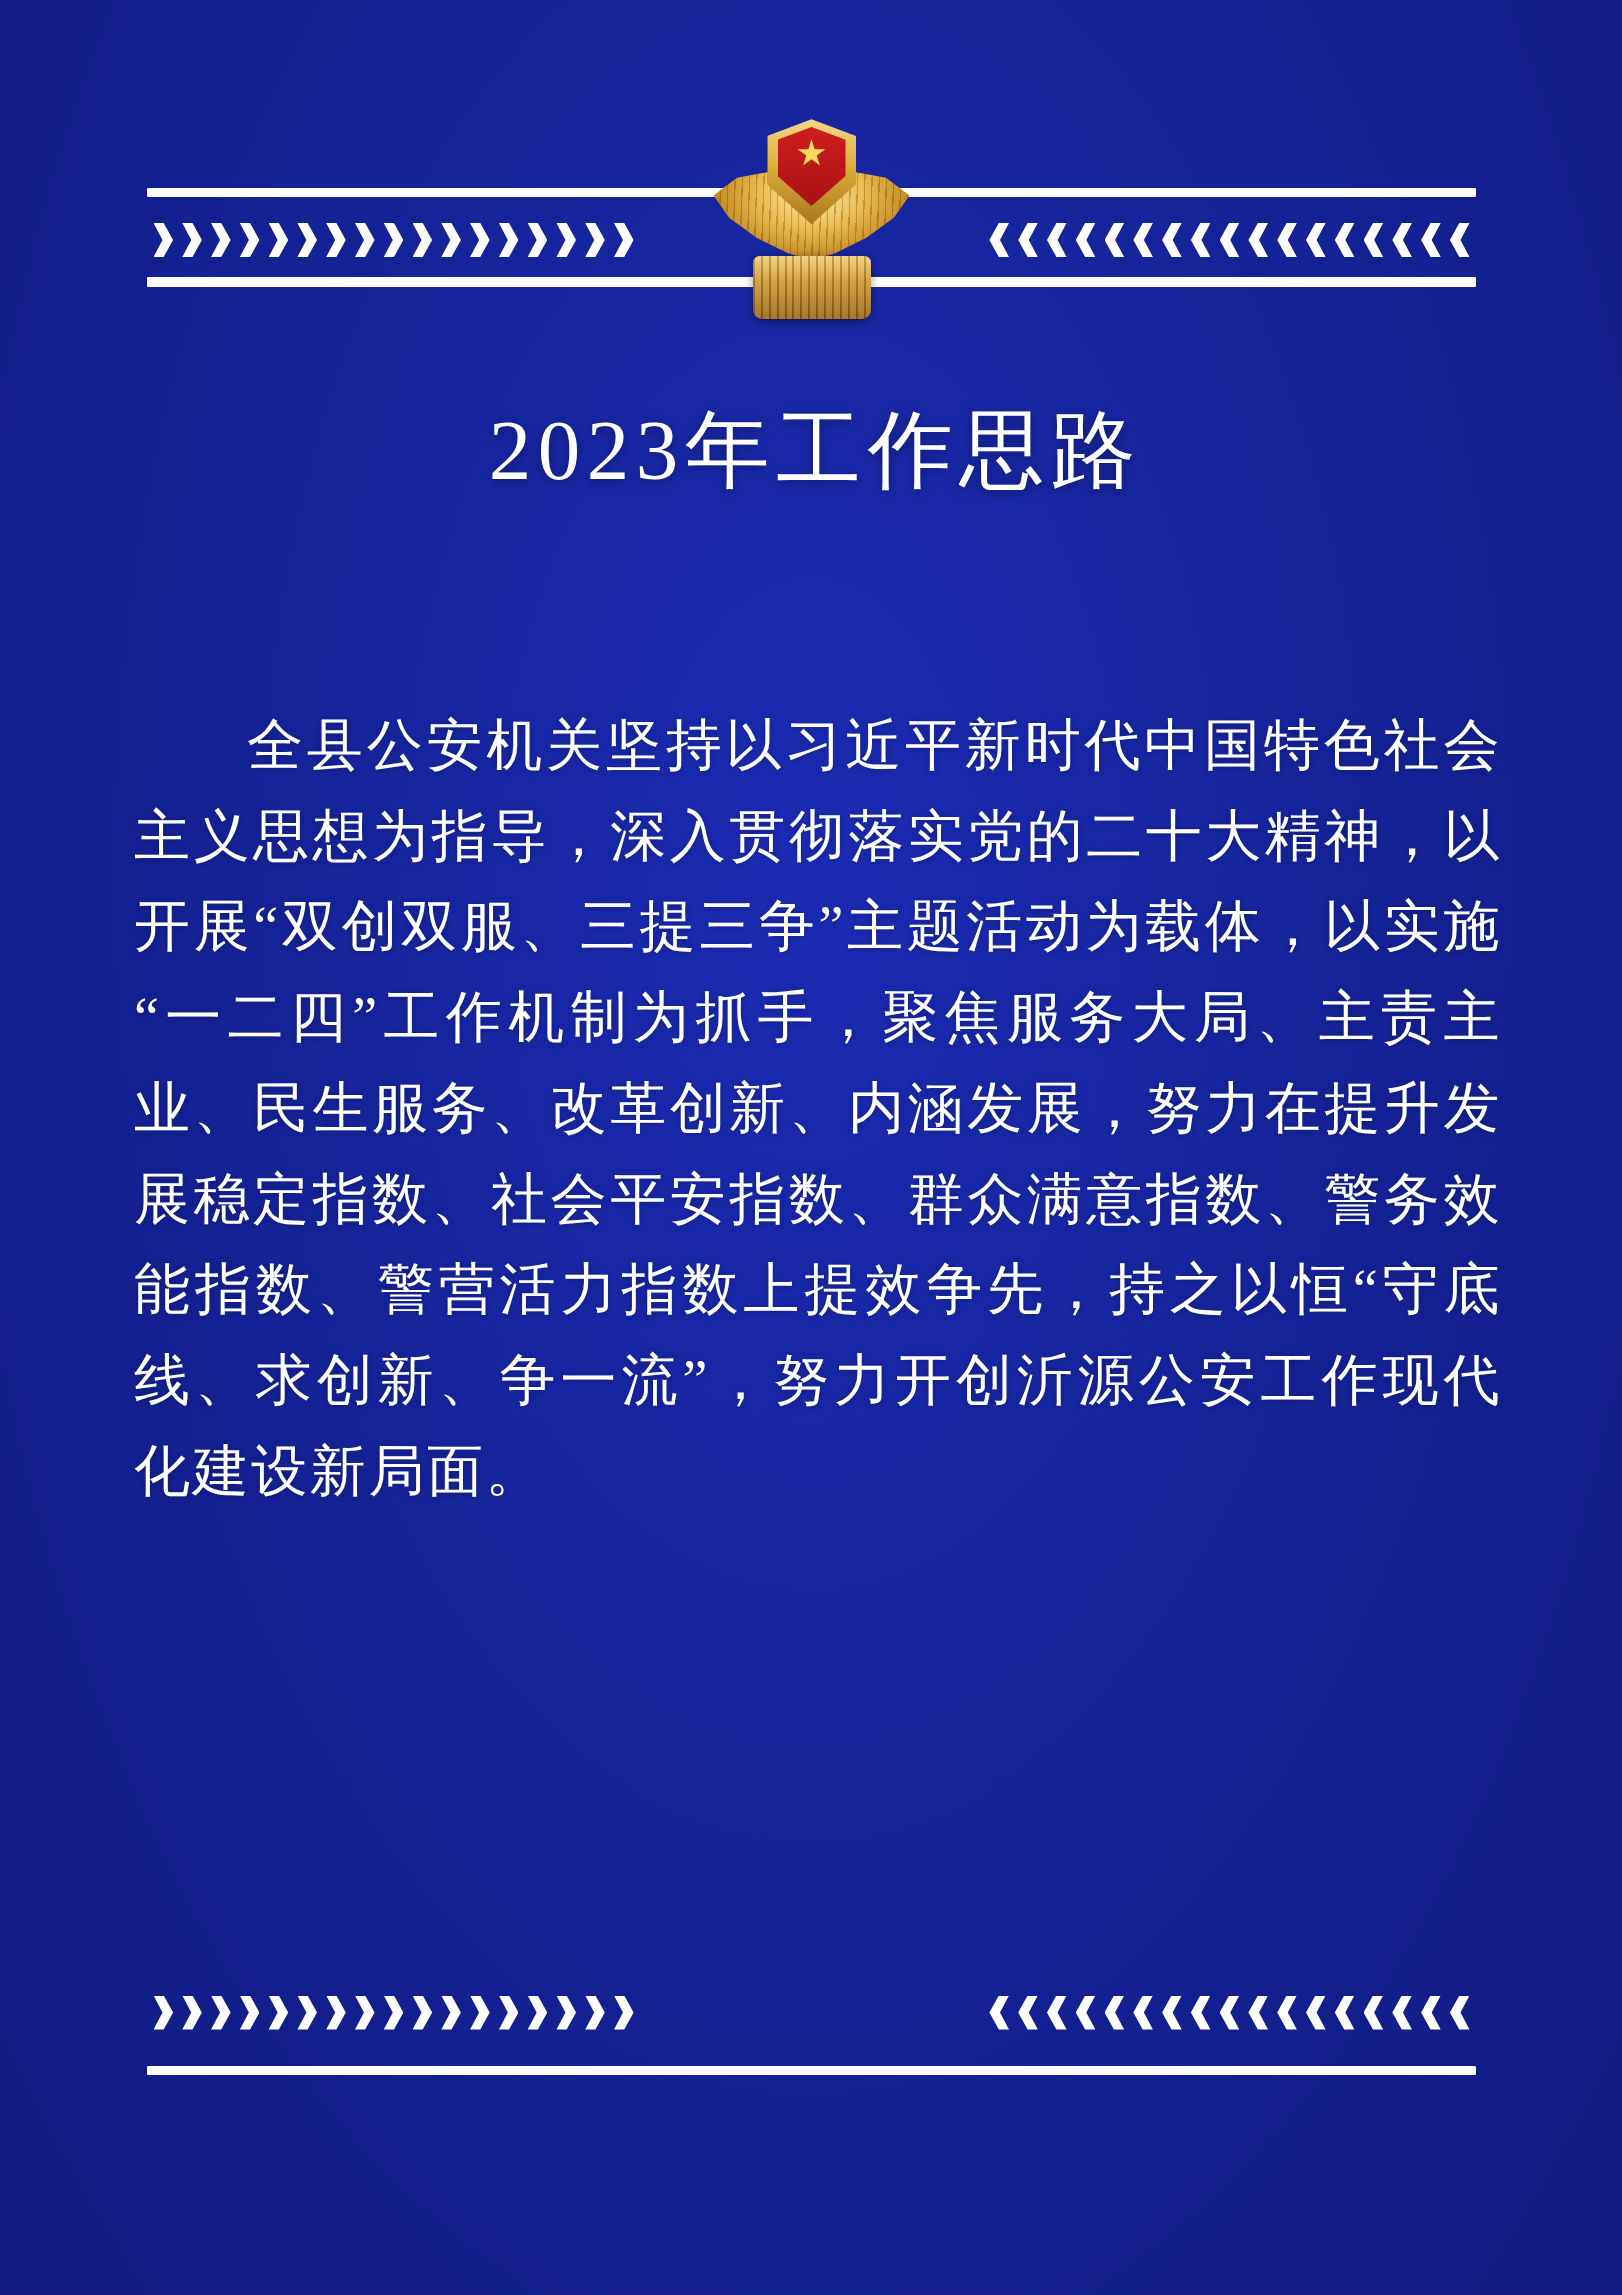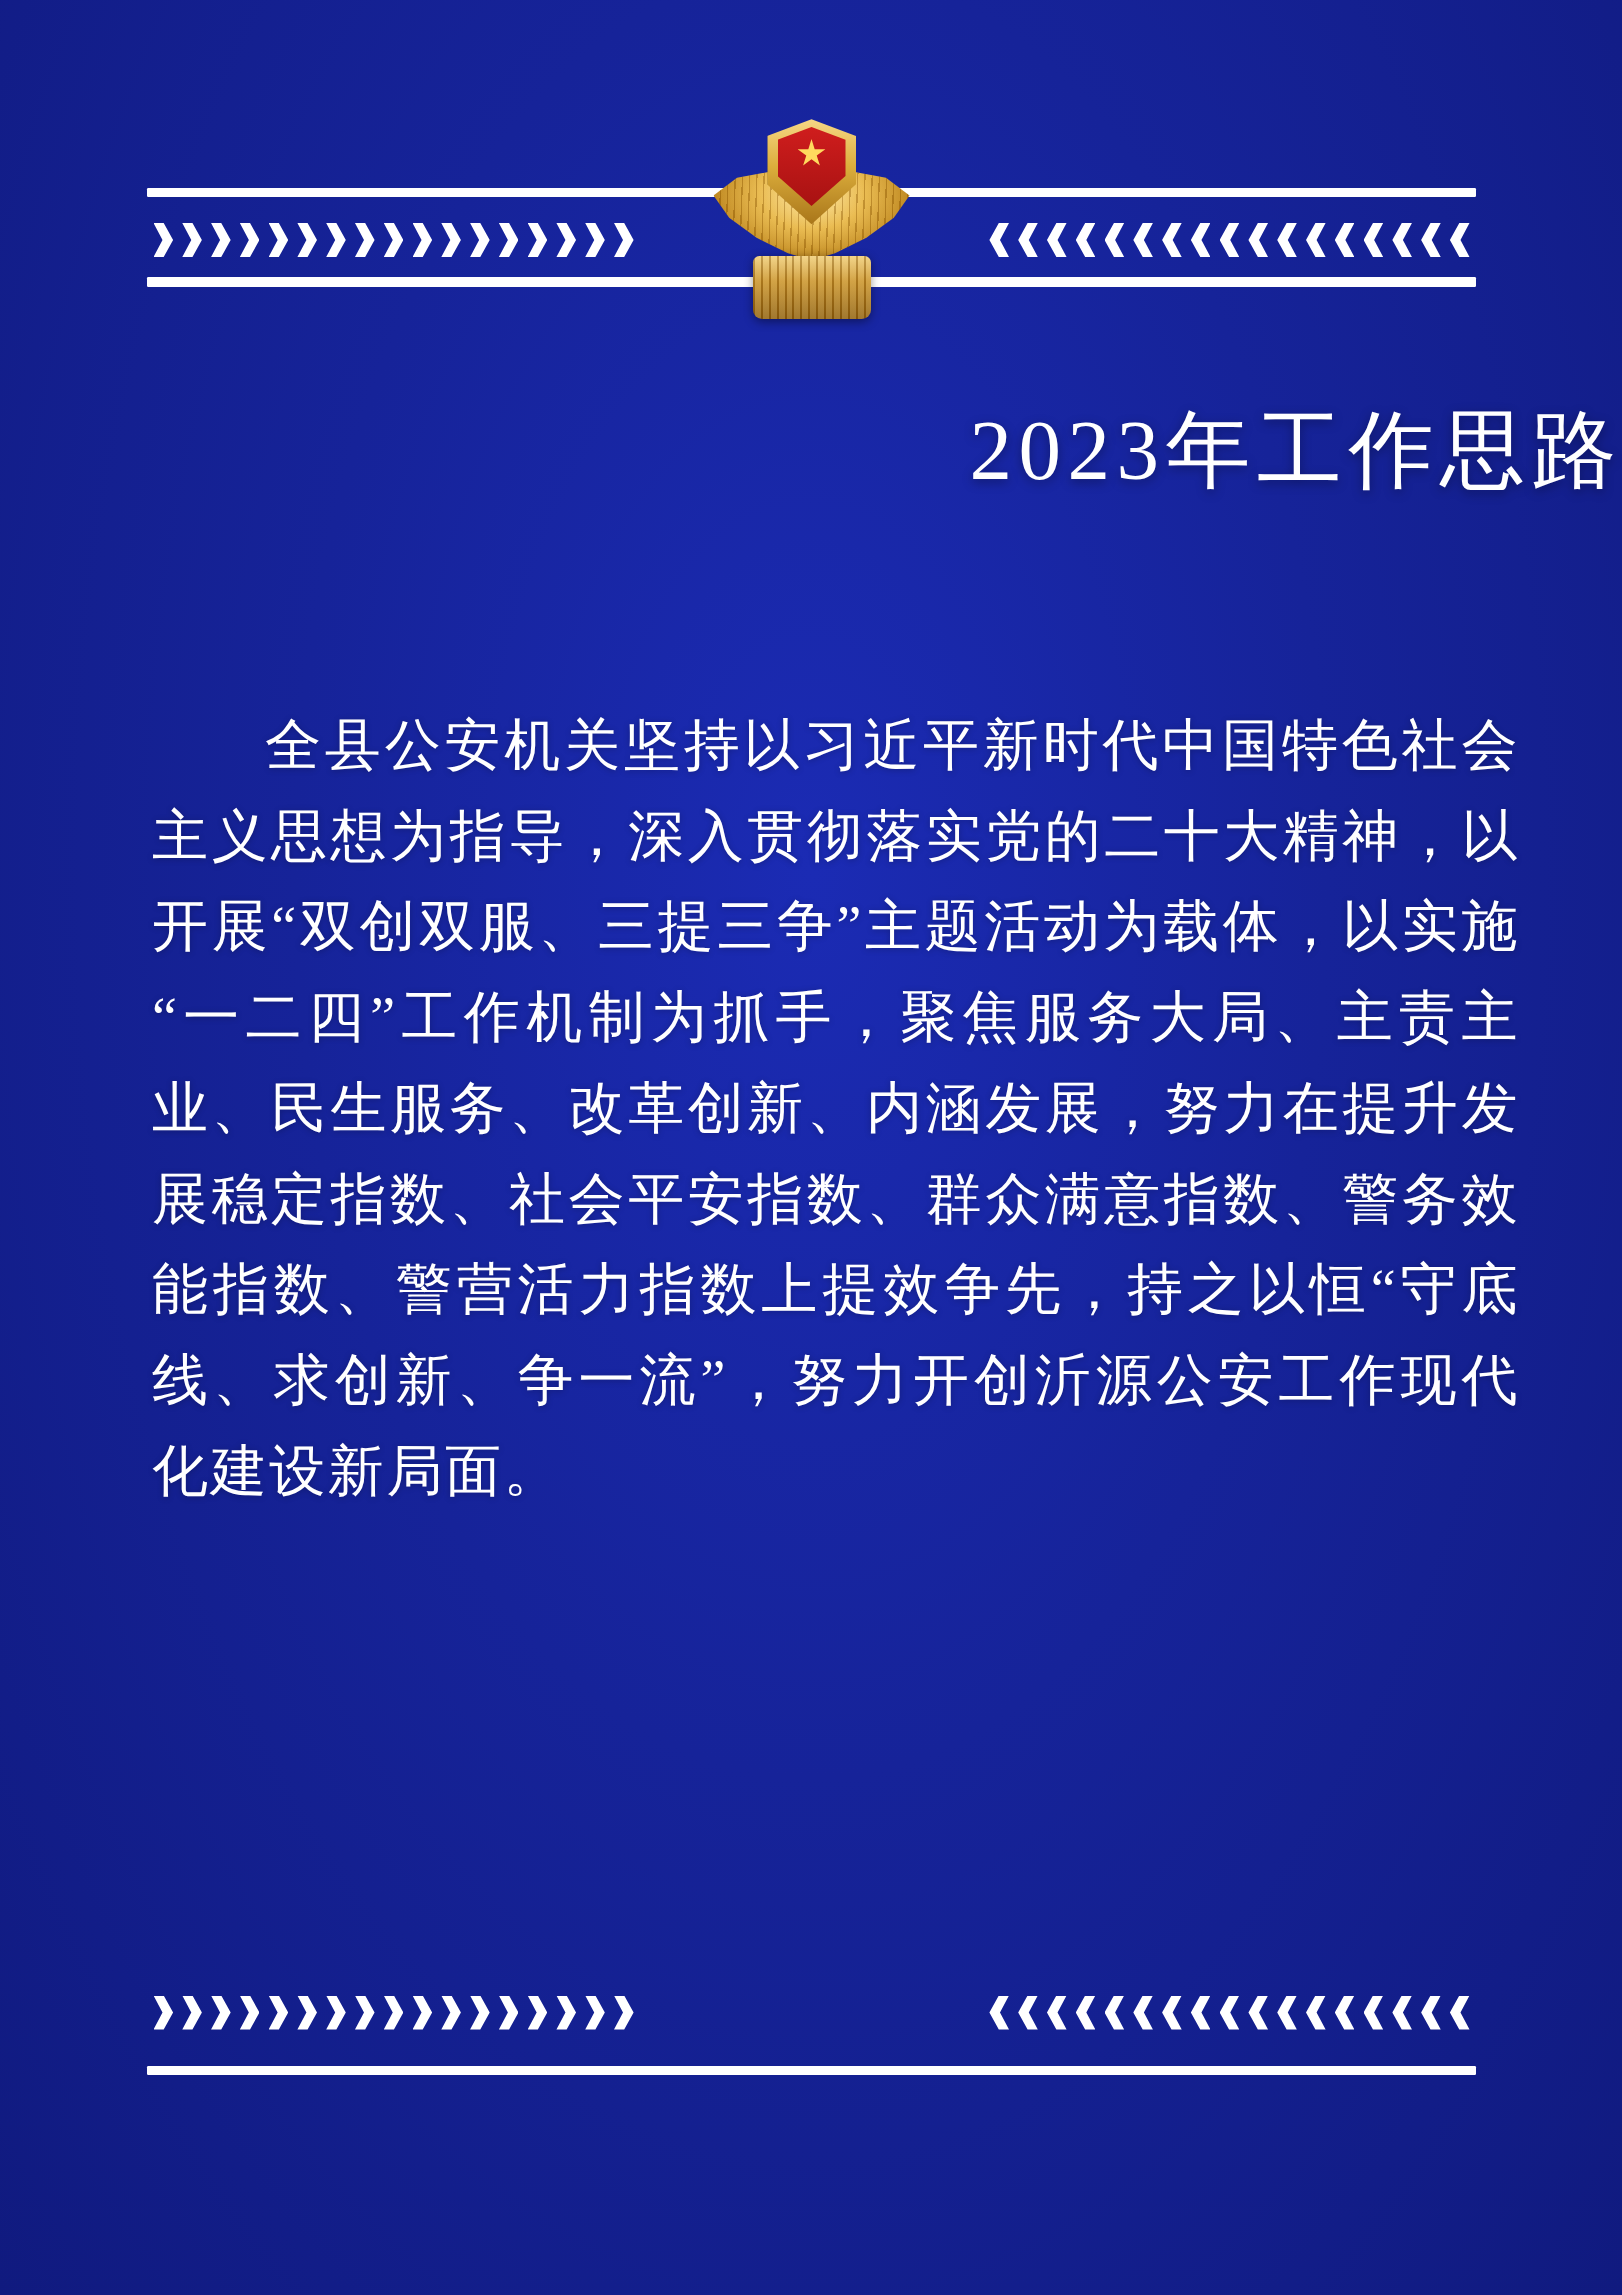--- a/index.html
+++ b/index.html
@@ -153,33 +153,33 @@
     border-radius: 6.5px 6.5px 9.2px 9.2px;
     opacity: .7;
   }
 
   
   .title {
     position: absolute;
     top: 393px;
     left: 8px;
     right: 0;
-    text-align: right;
+    text-align: center;
     color: #ffffff;
     font-size: 85px;
     letter-spacing: 6.5px;
     font-family: "Liberation Serif", "DejaVu Serif", serif;
     text-shadow: 0 2.6px 10.5px rgba(0,0,0,.35);
   }
 
   
   .body-text {
     position: absolute;
     top: 700px;
-    left: 152px;
+    left: 134px;
     width: 1368px;
     color: #ffffff;
     font-size: 56px;
     line-height: 1.62;
     letter-spacing: 2.6px;
     text-indent: 113px;
     text-align: justify;
     text-justify: inter-character;
     font-family: "Liberation Serif", "DejaVu Serif", serif;
     text-shadow: 0 1.3px 6.5px rgba(0,0,0,.25);

